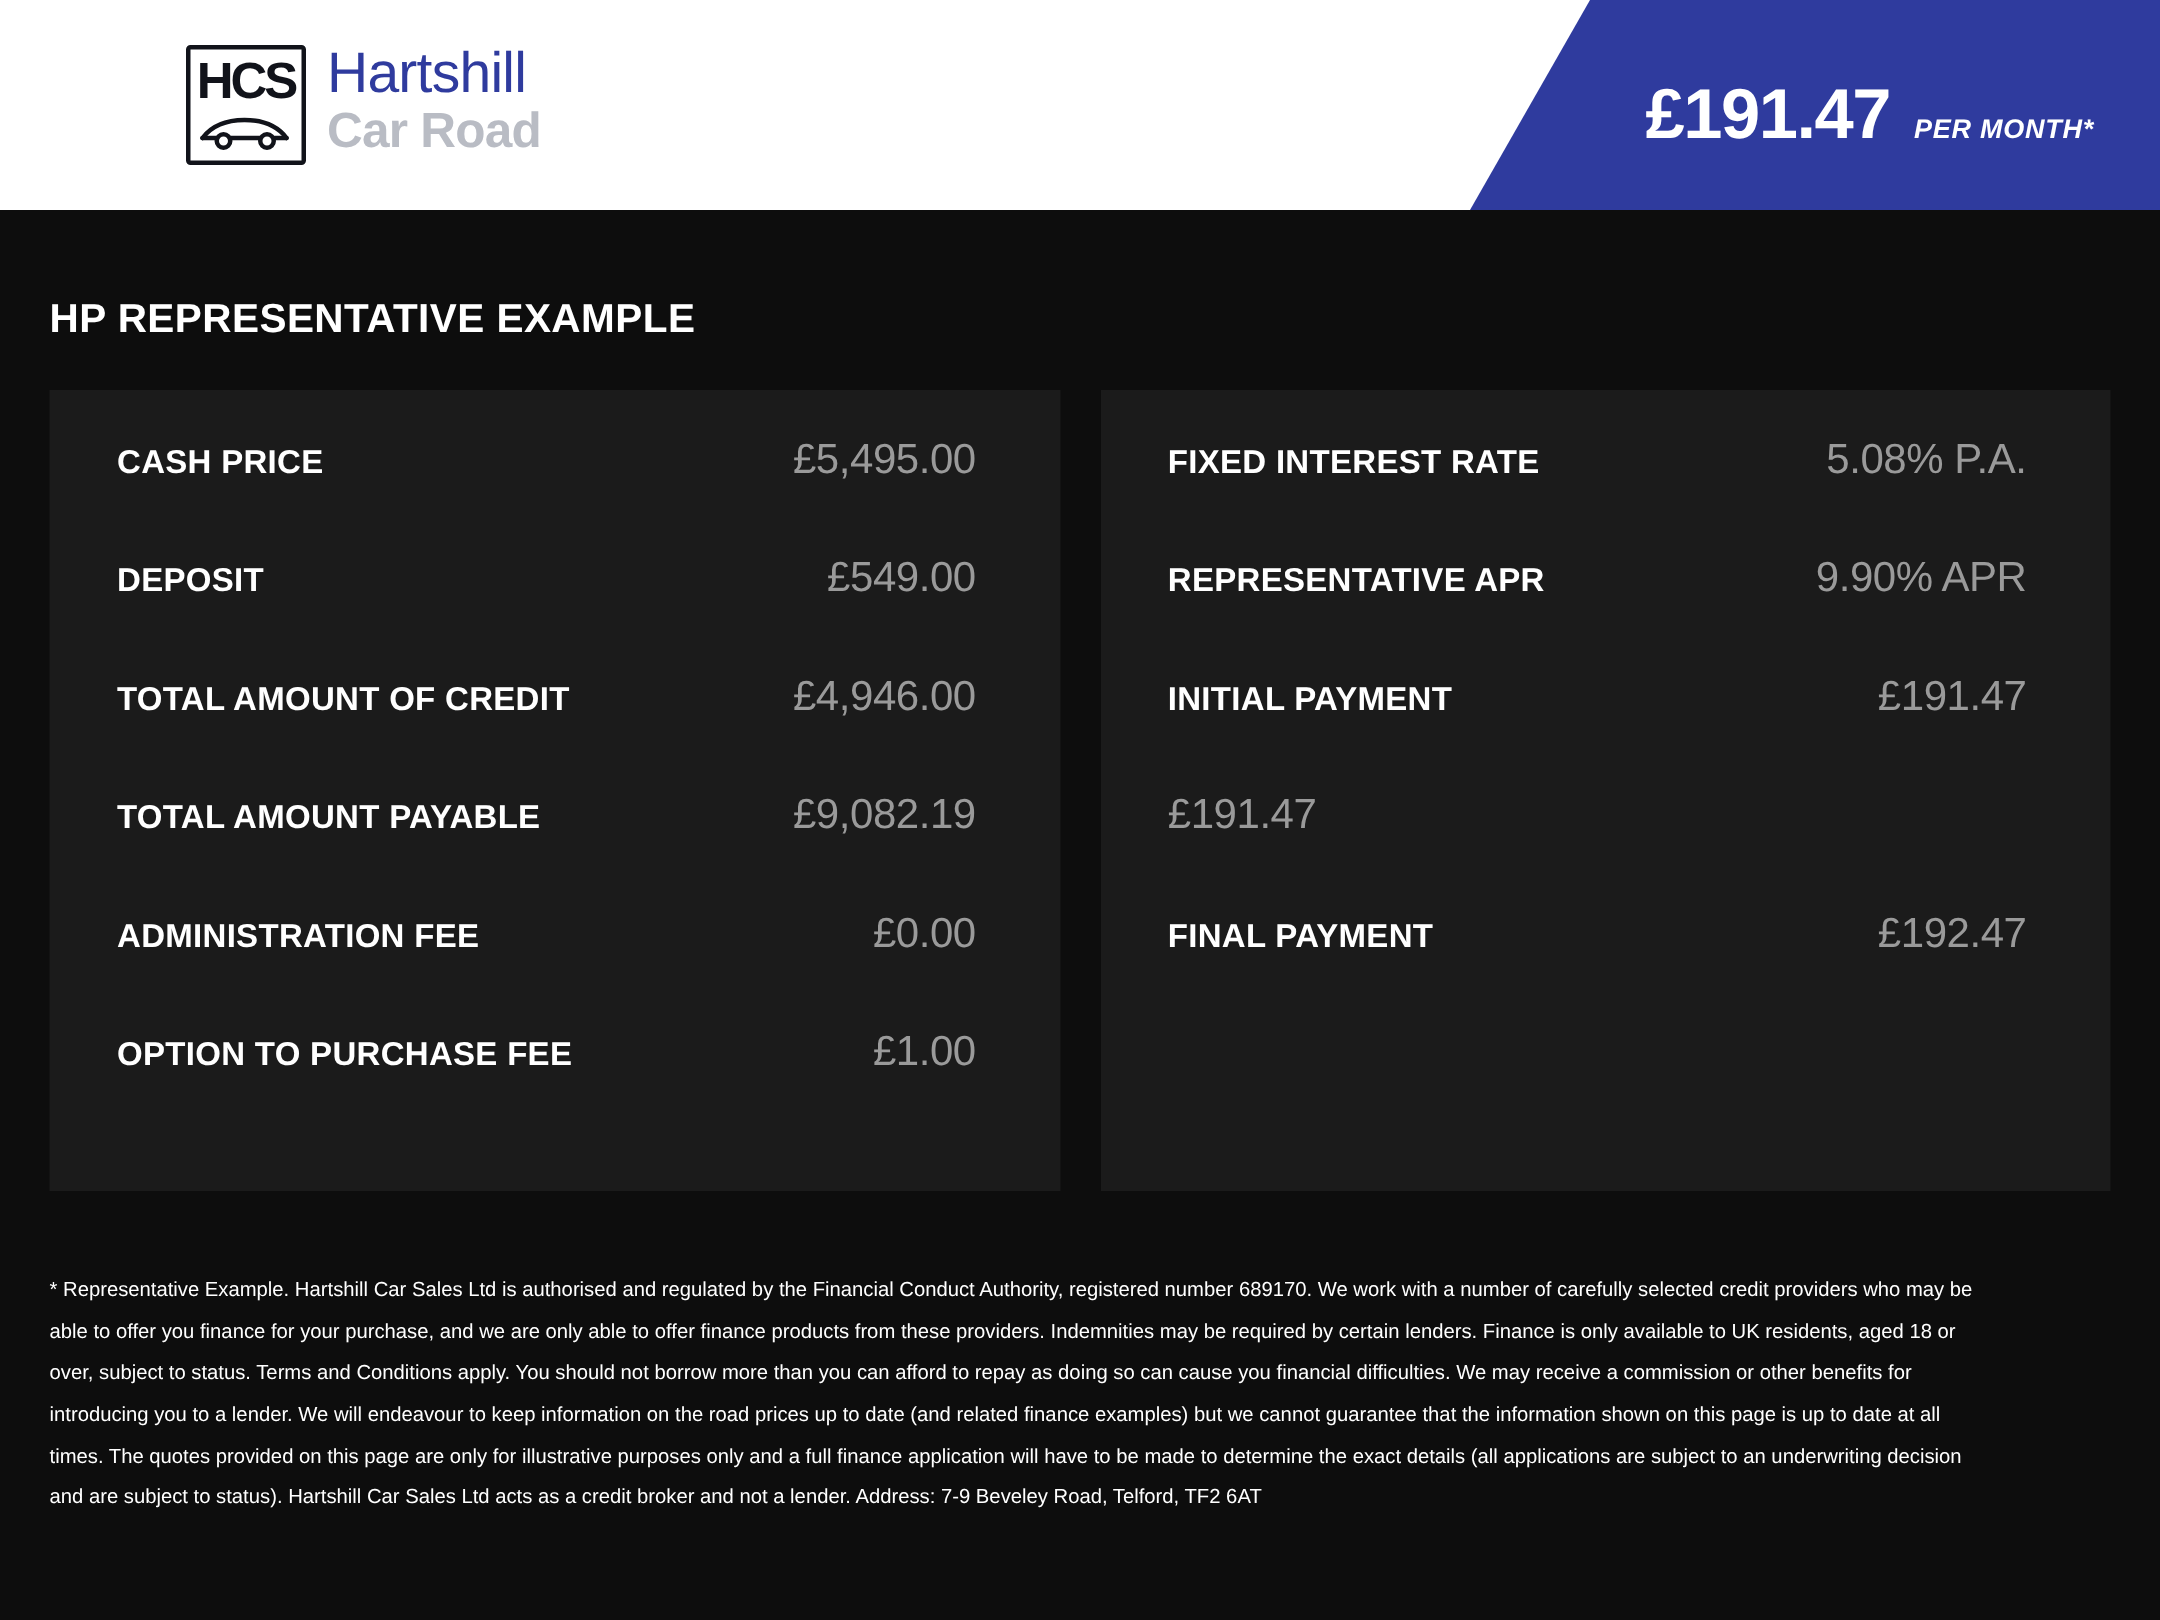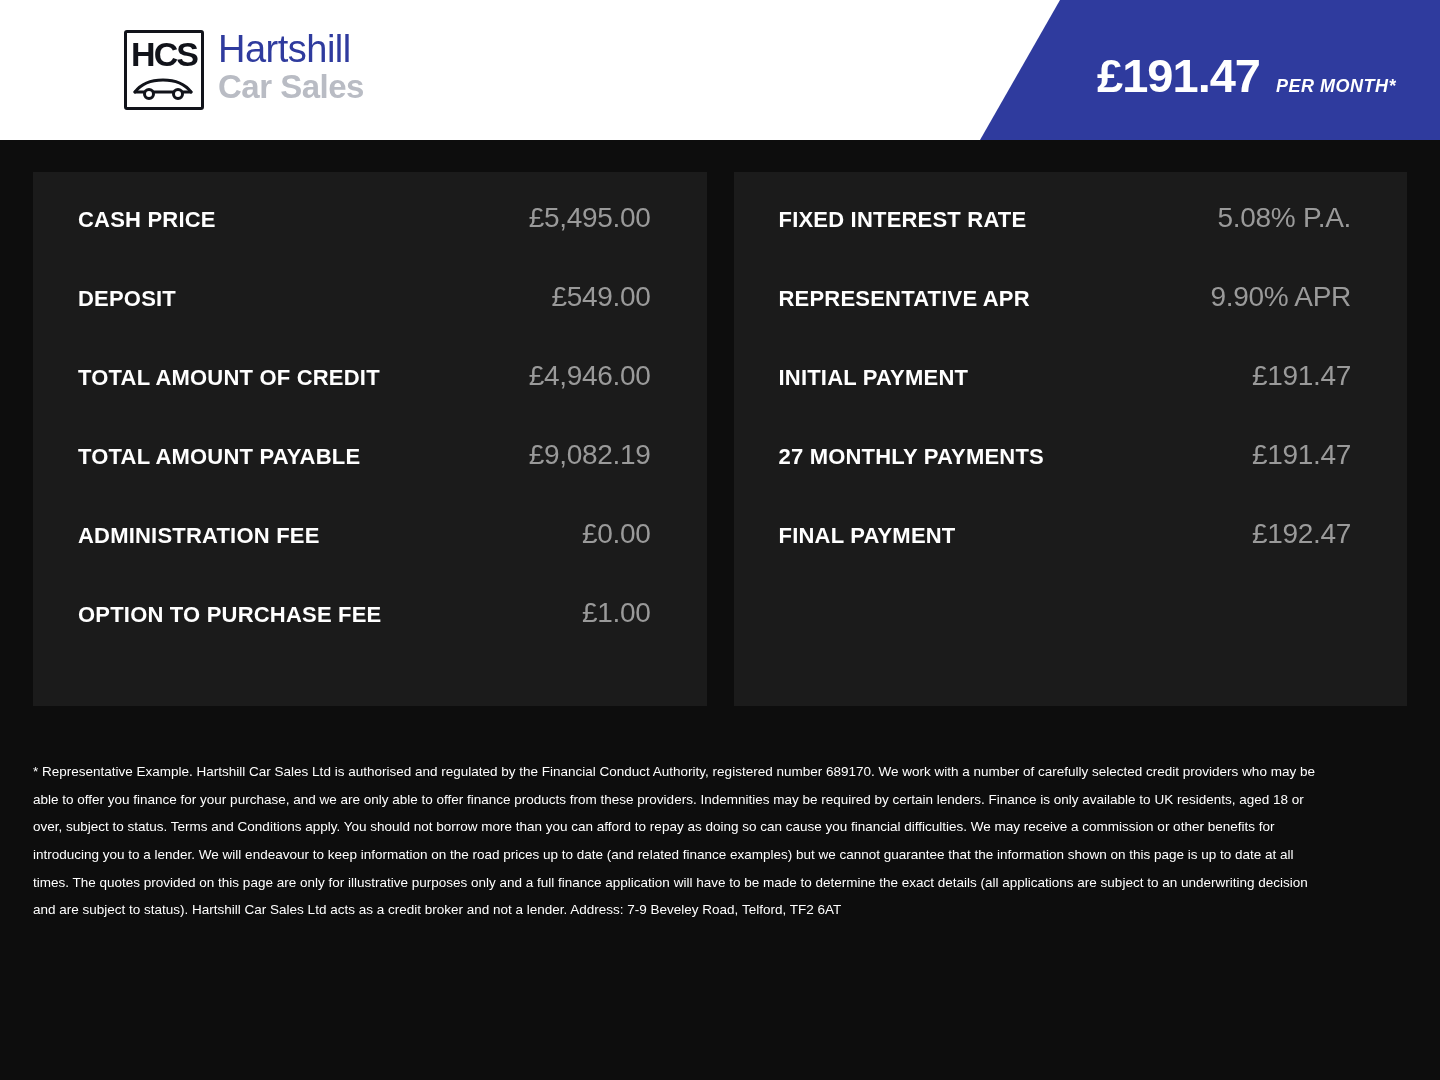--- a/index.html
+++ b/index.html
@@ -172,30 +172,31 @@
         <span class="hcs-text">HCS</span>
         <svg class="car-svg" width="62" height="24" viewBox="0 0 62 24">
           <path d="M2 16 C8 8, 18 4, 30 4 C42 4, 52 8, 58 16" stroke="#11131a" stroke-width="3" fill="none" stroke-linecap="round"></path>
           <line x1="2" y1="16" x2="58" y2="16" stroke="#11131a" stroke-width="3" stroke-linecap="round"></line>
           <circle cx="16" cy="18" r="4.5" stroke="#11131a" stroke-width="3" fill="#ffffff"></circle>
           <circle cx="45" cy="18" r="4.5" stroke="#11131a" stroke-width="3" fill="#ffffff"></circle>
         </svg>
       </div>
       <div class="logo-text">
         <span class="line1">Hartshill</span>
-        <span class="line2">Car Sales</span>
+        <span class="line2">Car Road</span>
       </div>
     </div>
 
     <div class="price-block">
       <span class="price-amount">£191.47</span>
       <span class="price-period">PER MONTH*</span>
     </div>
   </div>
 
+  <h1 class="section-title">HP REPRESENTATIVE EXAMPLE</h1>
 
   <div class="tables">
 
     <div class="table-card">
       <div class="row">
         <span class="row-label">CASH PRICE</span>
         <span class="row-value">£5,495.00</span>
       </div>
       <div class="row">
         <span class="row-label">DEPOSIT</span>
@@ -226,21 +227,20 @@
       </div>
       <div class="row">
         <span class="row-label">REPRESENTATIVE APR</span>
         <span class="row-value">9.90% APR</span>
       </div>
       <div class="row">
         <span class="row-label">INITIAL PAYMENT</span>
         <span class="row-value">£191.47</span>
       </div>
       <div class="row">
-        <span class="row-label">27 MONTHLY PAYMENTS</span>
         <span class="row-value">£191.47</span>
       </div>
       <div class="row">
         <span class="row-label">FINAL PAYMENT</span>
         <span class="row-value">£192.47</span>
       </div>
     </div>
 
   </div>
 

